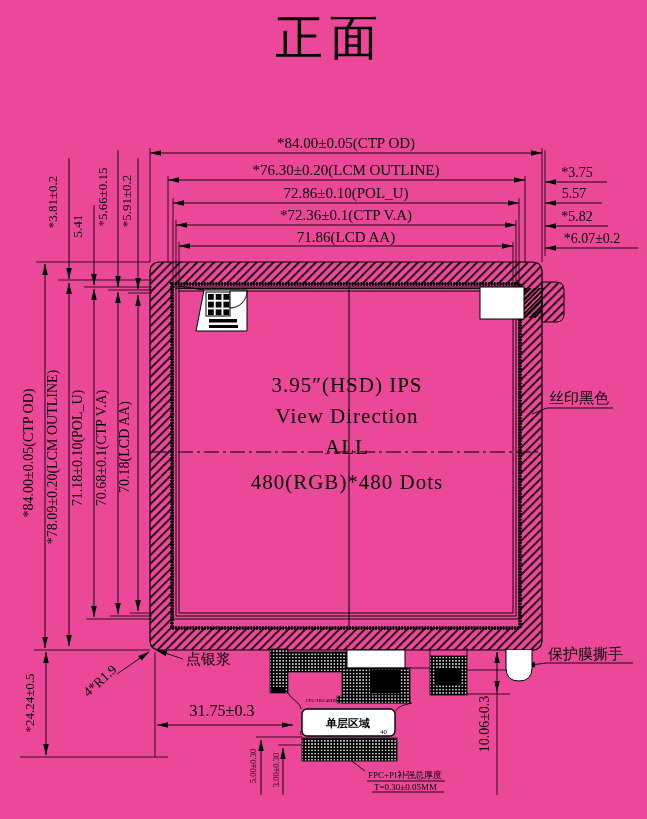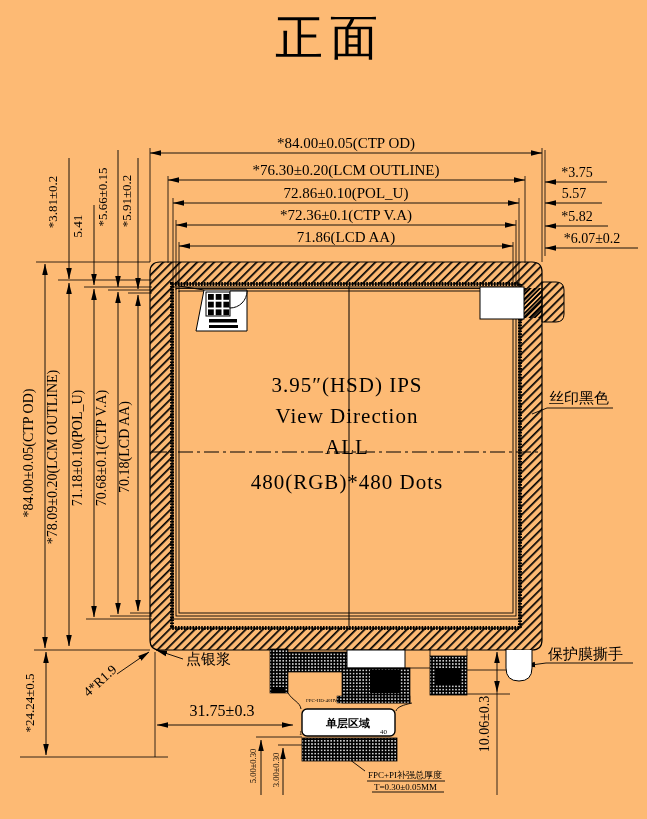--- a/index.html
+++ b/index.html
@@ -1,16 +1,16 @@
 <!DOCTYPE html>
 <html><head>
 <meta charset="utf-8">
 <style>
   html,body{margin:0;padding:0;background:#fff;}
-  #stage{position:relative;width:647px;height:819px;background:#fdba74;overflow:hidden;
+  #stage{position:relative;width:647px;height:819px;background:#ec4899;overflow:hidden;
          font-family:"Liberation Serif","DejaVu Serif",serif;}
   svg{position:absolute;left:0;top:0;}
   text{fill:#000;font-family:"Liberation Serif","DejaVu Serif",serif;}
   .ln{stroke:#000;stroke-width:0.9;fill:none;}
   .thin{stroke:#000;stroke-width:0.8;fill:none;}
   .dim{stroke:#000;stroke-width:0.9;fill:none;marker-start:url(#ar);marker-end:url(#ar);}
   .dimE{stroke:#000;stroke-width:0.9;fill:none;marker-end:url(#ar);}
 </style>
 </head>
 <body>

